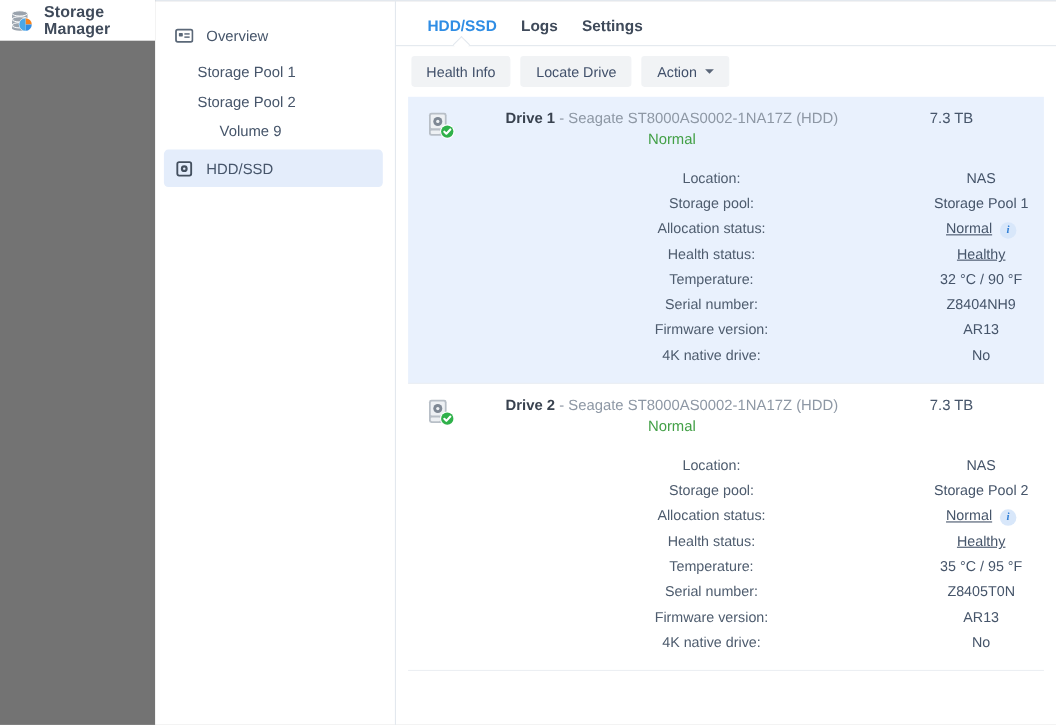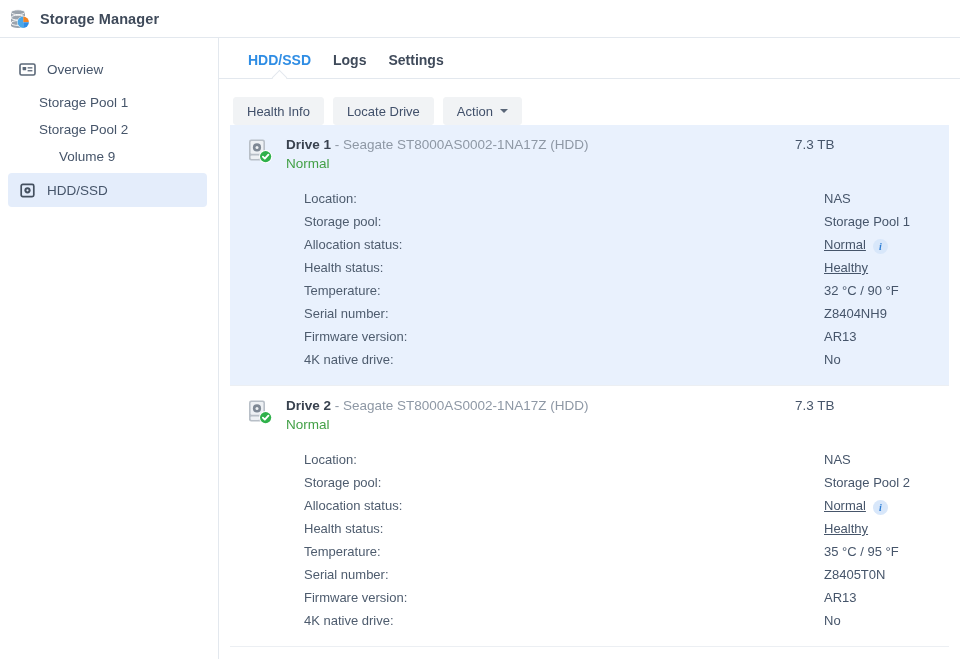--- a/index.html
+++ b/index.html
@@ -13,21 +13,21 @@
     font-family: "Liberation Sans", sans-serif;
     font-size: 13px;
     color: #4a5568;
     overflow: hidden;
   }
   #app {
     width: 960px;
     height: 659px;
     position: relative;
     display: flex;
-    flex-direction: column;
+    flex-direction: row;
     background: #737373;
   }
 
   
   .titlebar {
     height: 37px;
     min-height: 37px;
     display: flex;
     align-items: center;
     padding-left: 9px;
@@ -148,21 +148,21 @@
     background: #ffffff;
     border-left: 1px solid #e3e8ee;
     border-top: 1px solid #e3e8ee;
     transform: rotate(45deg);
   }
 
   .toolbar {
     height: 46px;
     min-height: 46px;
     display: flex;
-    align-items: flex-end;
+    align-items: center;
     padding-left: 14px;
     box-sizing: border-box;
   }
   .tb-btn {
     height: 26px;
     display: inline-flex;
     align-items: center;
     padding: 0 13px;
     margin-right: 9px;
     background: #f1f3f5;
@@ -185,20 +185,21 @@
   .drive-list {
     flex: 1 1 auto;
     min-height: 0;
     padding: 0 11px 0 11px;
     box-sizing: border-box;
   }
   .drive-panel {
     padding: 11px 14px 14px 14px;
     box-sizing: border-box;
     border-bottom: 1px solid #eceff3;
+    text-align: center;
   }
   .drive-panel.selected { background: #e9f1fd; }
 
   .drive-head {
     display: flex;
     align-items: flex-start;
   }
   .disk-ico {
     width: 26px;
     height: 26px;

